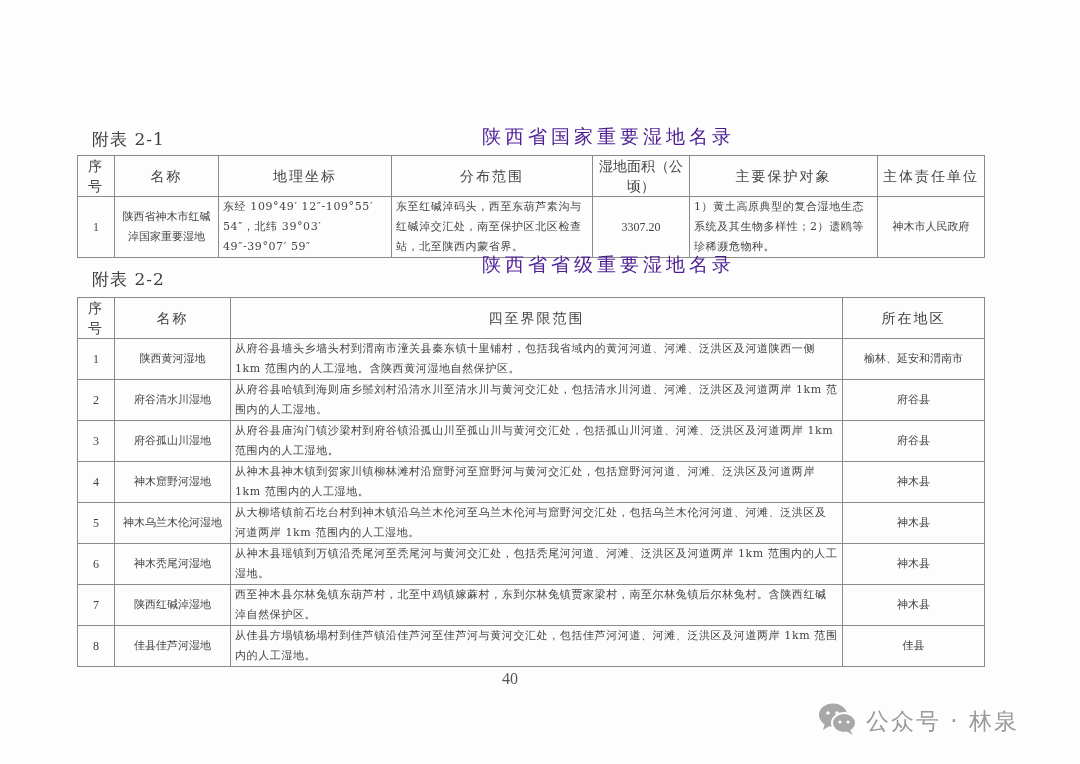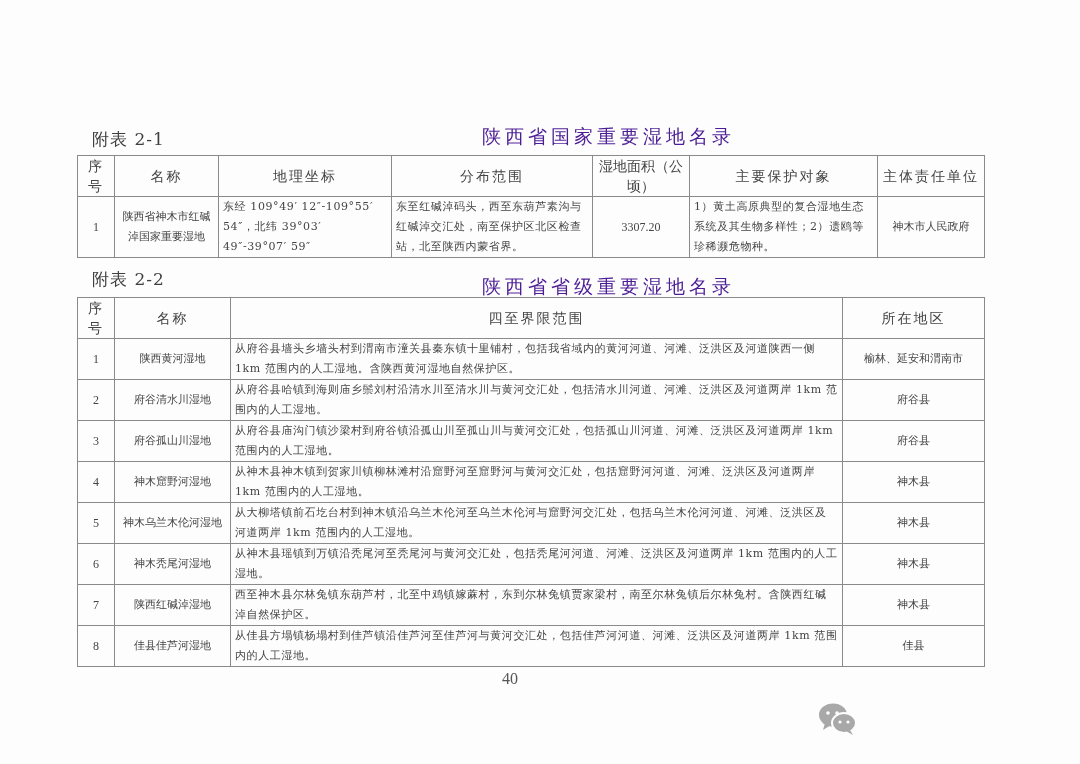--- a/index.html
+++ b/index.html
@@ -85,21 +85,21 @@
     <td class="l">东经 109°49′ 12″-109°55′ 54″，北纬 39°03′ 49″-39°07′ 59″</td>
     <td class="l">东至红碱淖码头，西至东葫芦素沟与红碱淖交汇处，南至保护区北区检查站，北至陕西内蒙省界。</td>
     <td class="c num">3307.20</td>
     <td class="l">1）黄土高原典型的复合湿地生态系统及其生物多样性；2）遗鸥等珍稀濒危物种。</td>
     <td class="c">神木市人民政府</td>
   </tr>
 </tbody>
   </table>
 
 <div class="caption" style="left:92px; top:268px;">附表 2-2</div>
-<div class="title" style="left:482px; top:274px;">陕西省省级重要湿地名录</div>
+<div class="title" style="left:482px; top:252px;">陕西省省级重要湿地名录</div>
 
 <table class="doc" style="left:77px; top:297px; width:907px;">
   <colgroup>
     <col style="width:37px">
       <col style="width:116px">
       <col style="width:612px">
       <col style="width:142px">
   </colgroup>
   <tbody>
       <tr style="height:21px;">
@@ -167,13 +167,14 @@
       <ellipse cx="15" cy="13" rx="14" ry="11.5" fill="#a8a8a8"></ellipse>
       <polygon points="7,21 5,28 13,23" fill="#a8a8a8"></polygon>
       <ellipse cx="26" cy="21" rx="12" ry="10" fill="#a8a8a8" stroke="#fdfdfd" stroke-width="2"></ellipse>
       <polygon points="32,28 35,33 28,29" fill="#a8a8a8"></polygon>
       <circle cx="10" cy="11" r="1.8" fill="#fdfdfd"></circle>
       <circle cx="19" cy="11" r="1.8" fill="#fdfdfd"></circle>
       <circle cx="22" cy="20" r="1.6" fill="#fdfdfd"></circle>
       <circle cx="30" cy="20" r="1.6" fill="#fdfdfd"></circle>
     </svg>
   </span>
+  <span>公众号 · 林泉</span>
 </div>
 
 </body></html>

